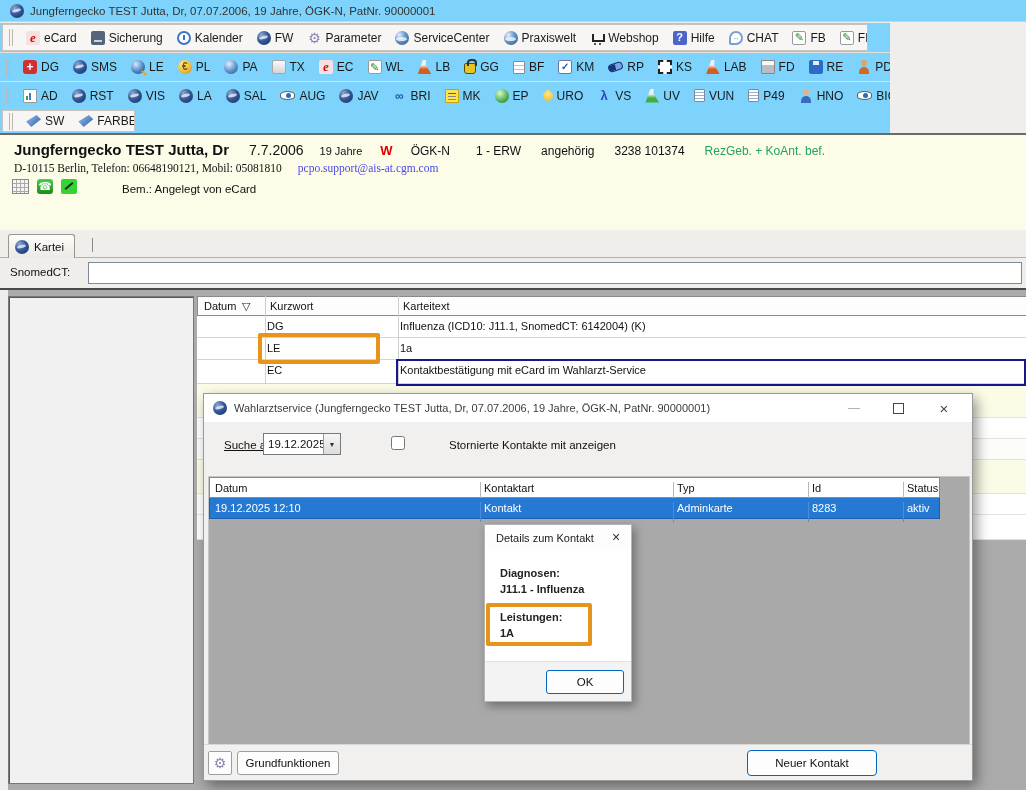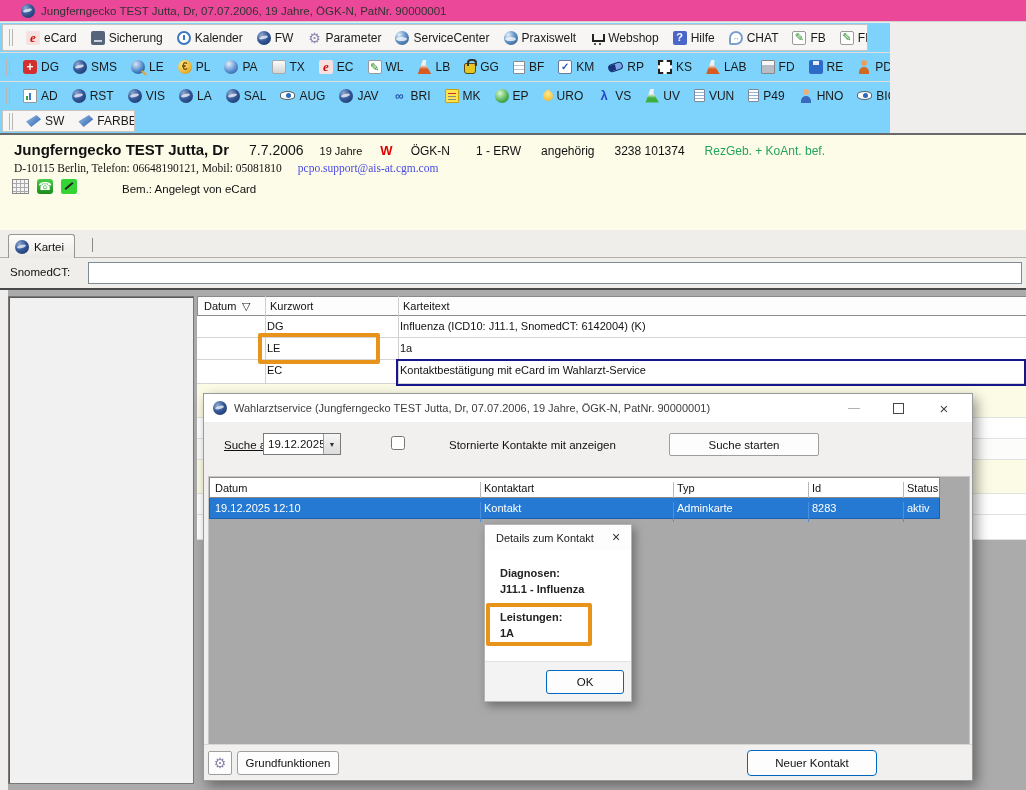--- a/index.html
+++ b/index.html
@@ -1,22 +1,22 @@
 <!DOCTYPE html>
 <html><head>
 <meta charset="utf-8">
 <style>
   html,body{margin:0;padding:0;background:#d8d5d1;}
   .canvas{position:relative;width:1026px;height:790px;overflow:hidden;background:#f0eeec;
           font-family:"Liberation Sans",sans-serif;font-size:11px;color:#111;}
   .canvas *{box-sizing:border-box;}
 
   
-  .titlebar{position:absolute;left:0;top:0;width:1026px;height:22px;background:#ec4899;
-            display:flex;align-items:center;gap:6px;padding-left:21px;color:#333;font-size:11.5px;
+  .titlebar{position:absolute;left:0;top:0;width:1026px;height:22px;background:#7dd3fc;
+            display:flex;align-items:center;gap:6px;padding-left:10px;color:#333;font-size:11.5px;
             border-bottom:1px solid #d3cfca;}
 
   
   .tbrow{position:absolute;left:0;width:890px;background:#7dd3fc;}
   .tb1{top:23px;height:29px;}
   .tb2{top:52px;height:29px;border-top:1px solid #e2dfdb;}
   .tb3{top:81px;height:28px;border-top:1px solid #e2dfdb;}
   .tb4{top:109px;height:24px;}
   .tbbox{position:absolute;left:2px;top:1px;bottom:1px;border:1px solid #c7c3be;background:#f8f6f4;
          display:flex;align-items:center;padding:0 4px;overflow:hidden;}
@@ -632,21 +632,20 @@
     <span class="wbtn wclose">×</span>
 
     <div class="dlg-controls">
       <span class="lbl-sucheab">Suche ab</span>
       <div class="combo">
         <span class="cval">19.12.2025</span>
         <span class="cbtn">▼</span>
       </div>
       <input type="checkbox" class="cb" style="">
       <span class="cblbl">Stornierte Kontakte mit anzeigen</span>
-      <div class="btn btn-suche">Suche starten</div>
     </div>
 
     <div class="dlg-client">
       <div class="dtable-head">
         <span class="dc0">Datum</span>
         <span class="dc1">Kontaktart</span>
         <span class="dc2">Typ</span>
         <span class="dc3">Id</span>
         <span class="dc4">Status</span>
         <span class="dsep ds1"></span>

